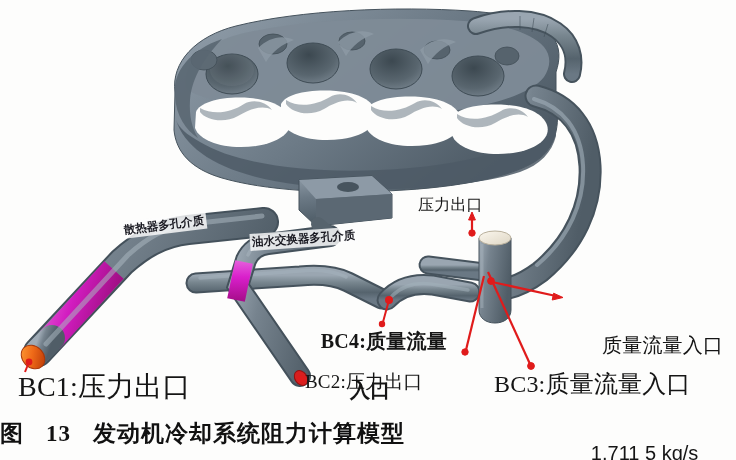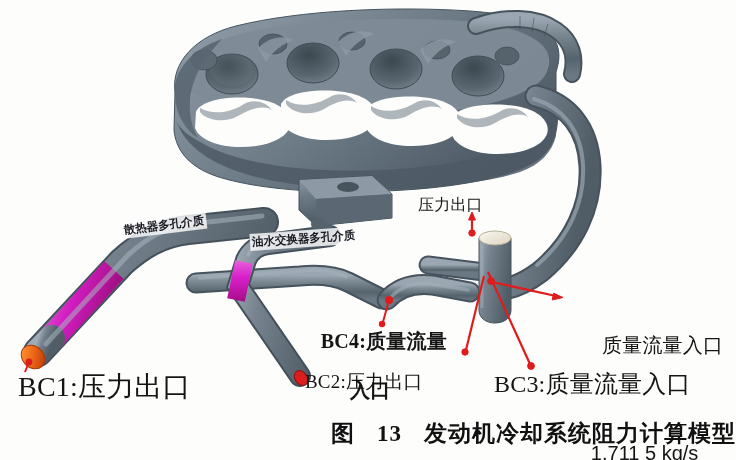--- a/index.html
+++ b/index.html
@@ -50,21 +50,21 @@
     background:rgba(252,252,252,0.82);
     padding:1px 2px;
     white-space:nowrap;
   }
   #tag-radiator{left:122px; top:222px; font-size:11.5px; transform:rotate(-7deg); transform-origin:left center;}
   #tag-oilwater{left:250px; top:234px; font-size:11.5px; transform:rotate(-4deg); transform-origin:left center;}
 
   
   #caption{
     position:absolute;left:0;top:418px;width:736px;
-    text-align:right;
+    text-align:left;
     font-family:"DejaVu Sans", sans-serif;
     font-weight:700;
     font-size:23px;
     color:#111;
     letter-spacing:1px;
   }
   #caption .num{font-family:"Liberation Serif", serif; font-weight:700;}
   #caption .gap{display:inline-block;width:22px;}
 </style>
 </head>

